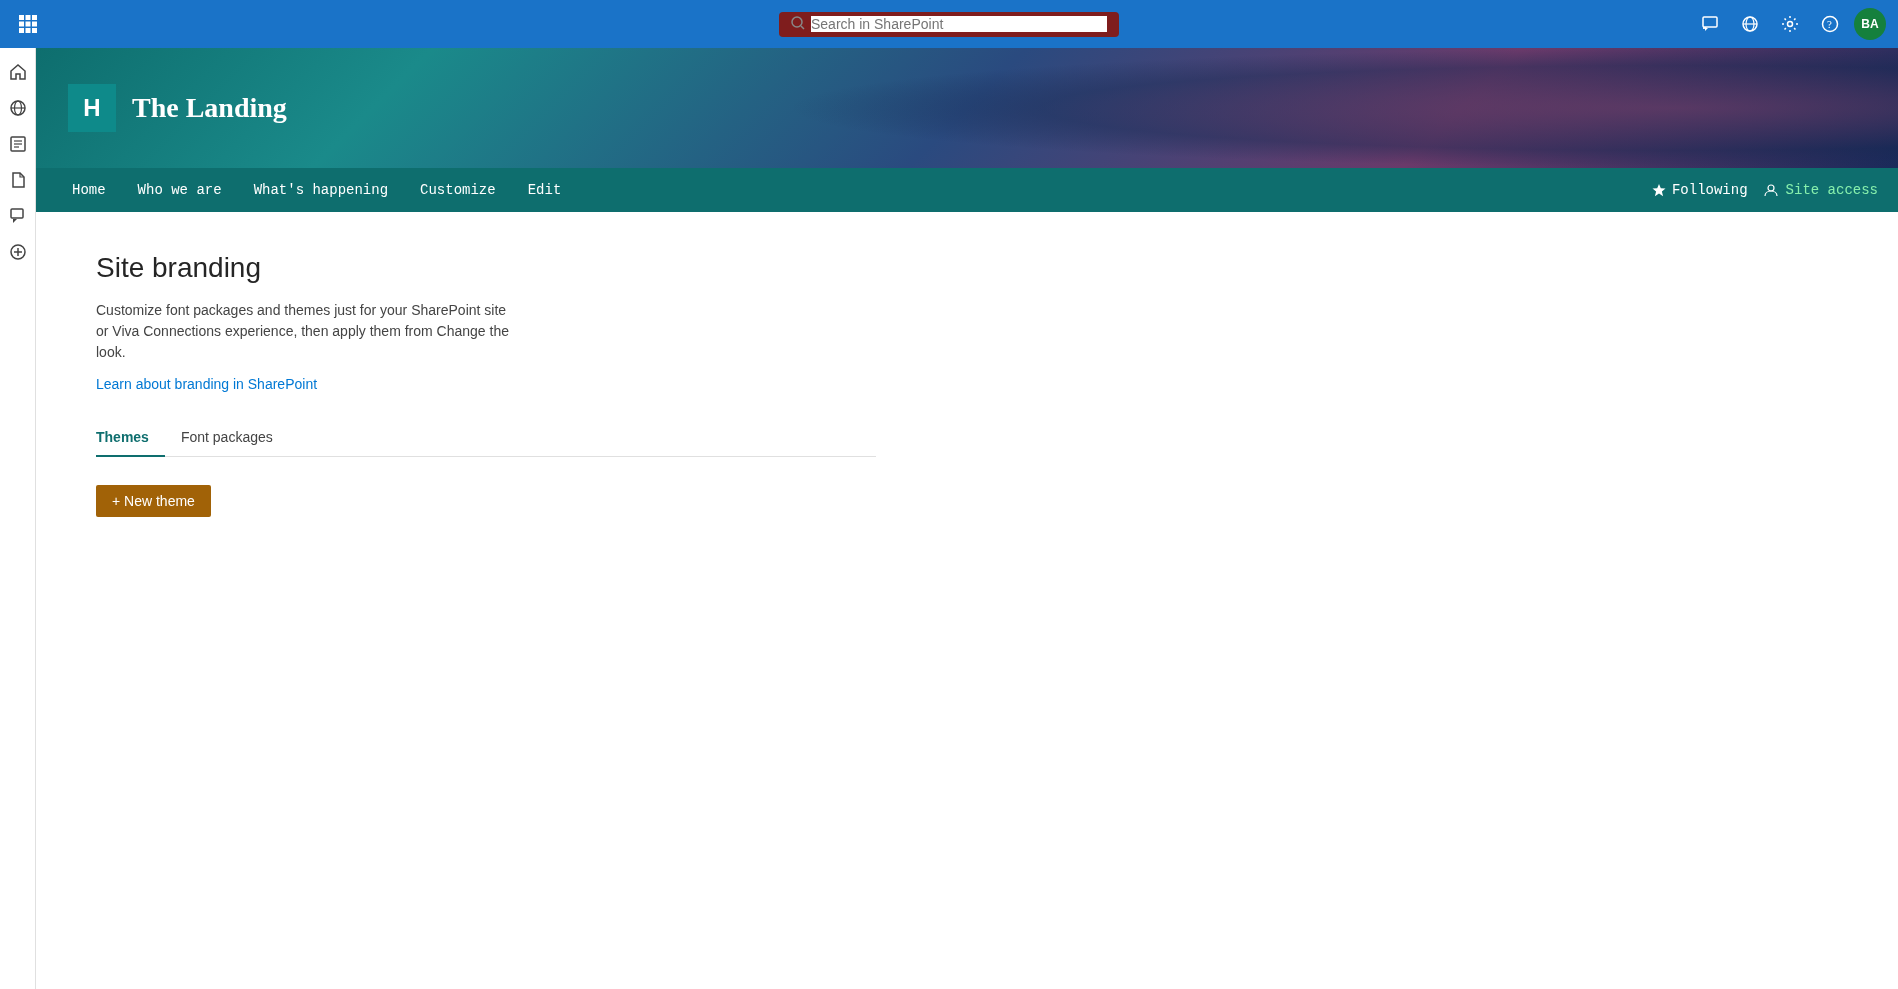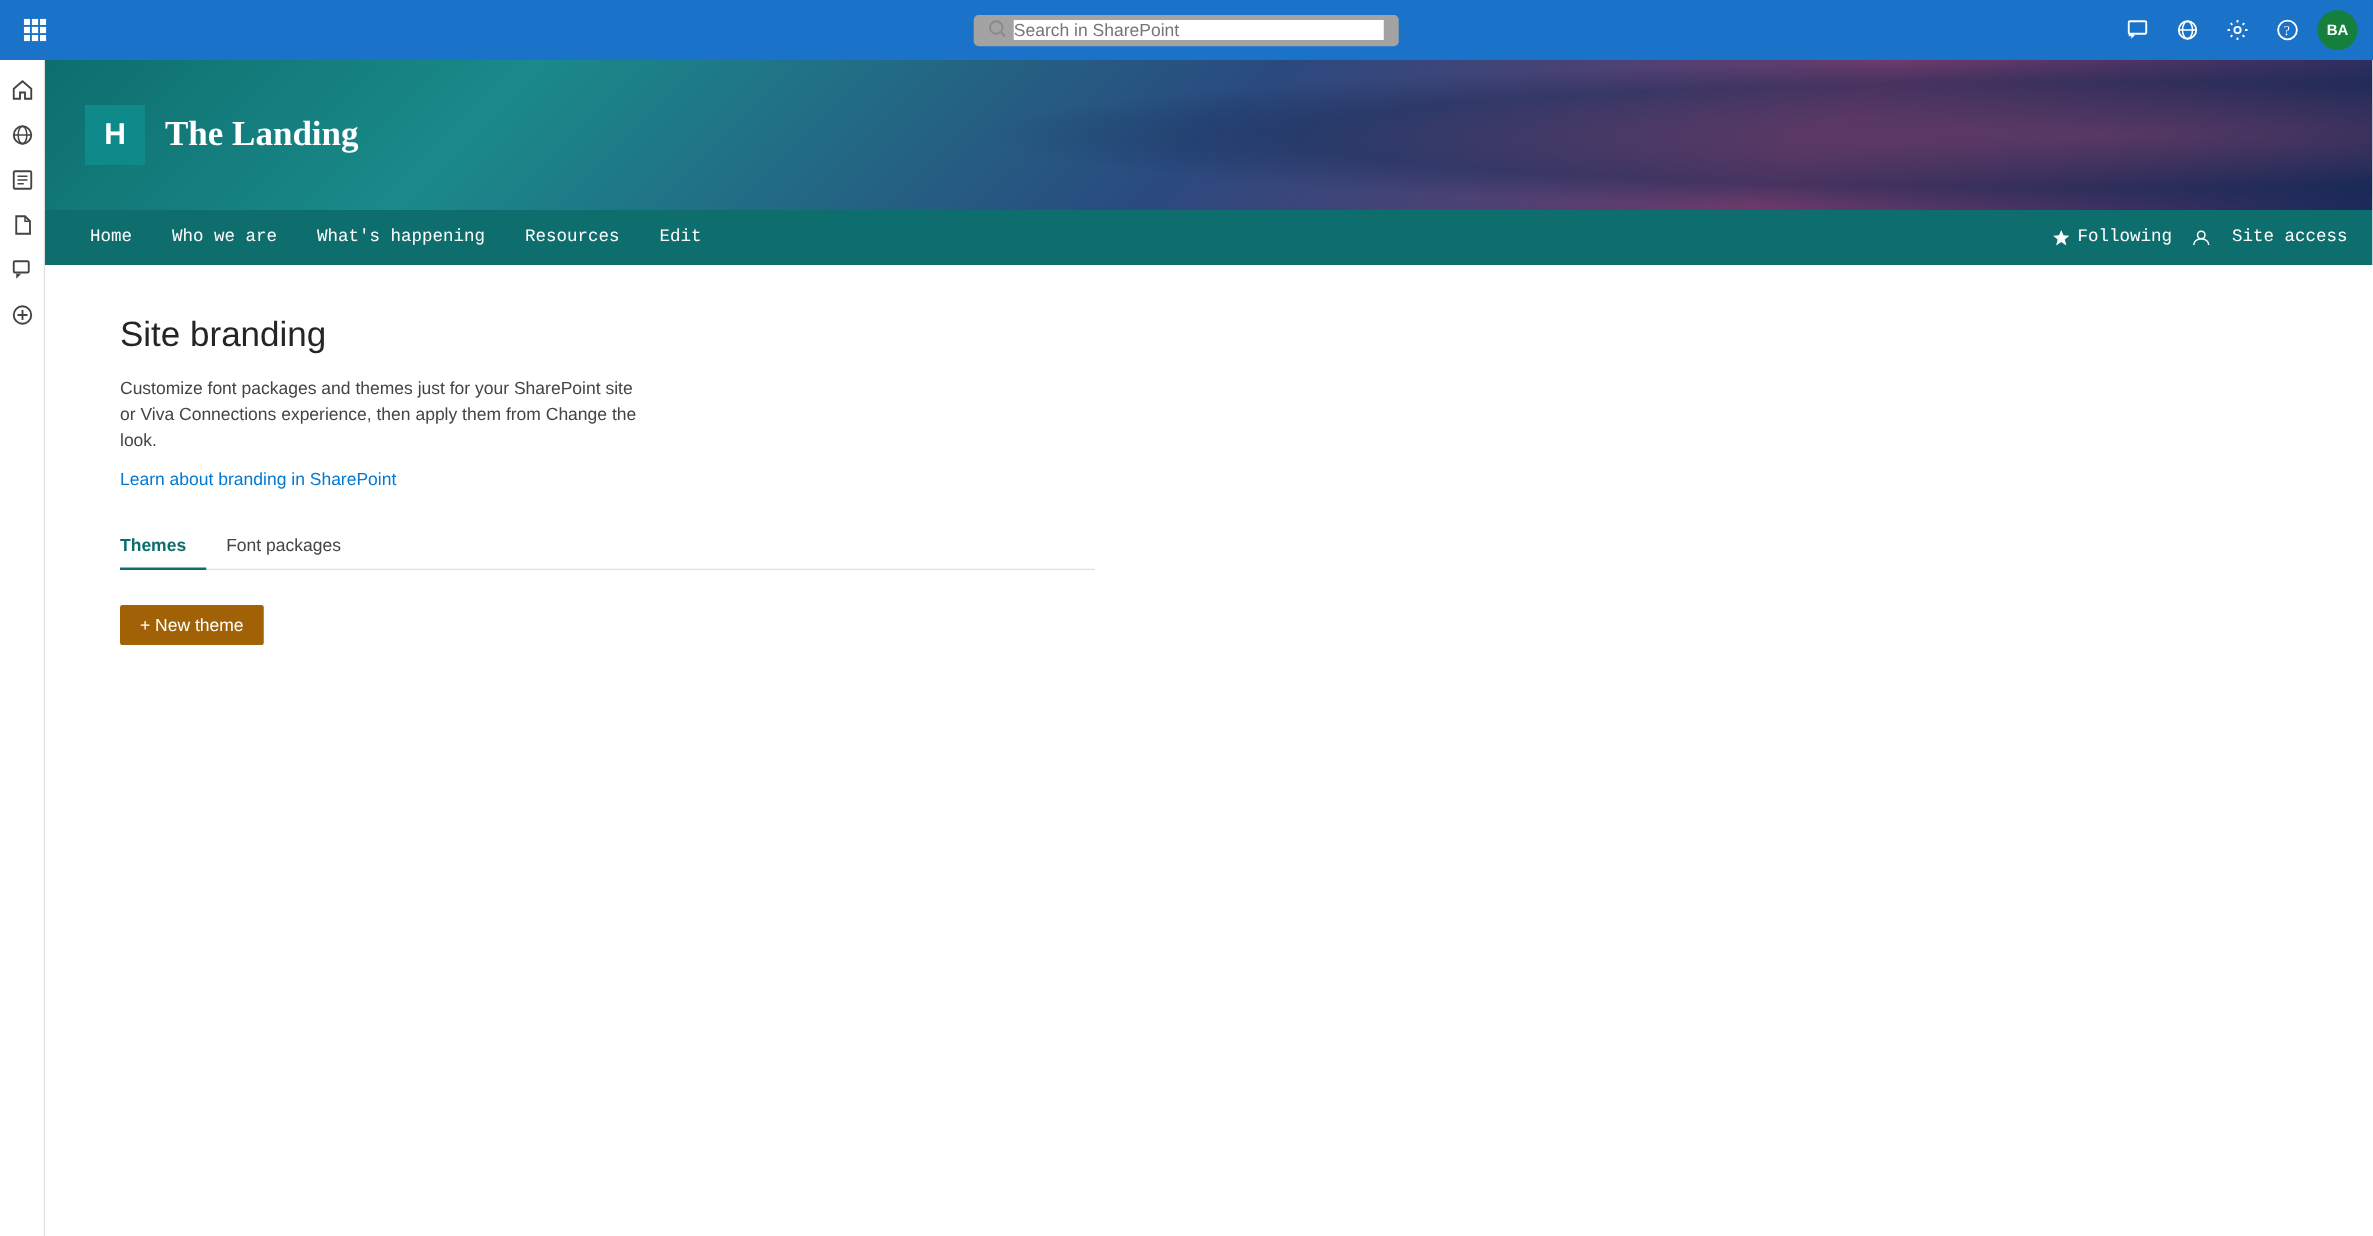--- a/index.html
+++ b/index.html
@@ -24,21 +24,21 @@
     .waffle-icon {
       color: #fff;
       font-size: 18px;
       cursor: pointer;
       padding: 4px;
       margin-right: 8px;
     }
     .search-bar {
       display: flex;
       align-items: center;
-      background: #a3a3a3;
+      background: #7f1d1d;
       border-radius: 4px;
       padding: 4px 12px;
       width: 340px;
       position: absolute;
       left: 50%;
       transform: translateX(-50%);
     }
     .search-bar input {
       border: none;
       outline: none;
@@ -186,22 +186,22 @@
       display: flex;
       align-items: center;
       gap: 6px;
       color: #fff;
       font-size: 14px;
       cursor: pointer;
     }
     .nav-site-access {
       display: flex;
       align-items: center;
-      gap: 18px;
-      color: #ffffff;
+      gap: 8px;
+      color: #86efac;
       font-size: 14px;
       cursor: pointer;
     }
 
     
     .content-area {
       padding: 40px 60px;
       max-width: 900px;
     }
 
@@ -405,21 +405,21 @@
       <span>H</span>
     </div>
     <div class="site-title">The Landing</div>
   </div>
 
   <div class="nav-bar">
     <div class="nav-left">
       <a class="nav-item">Home</a>
       <a class="nav-item">Who we are</a>
       <a class="nav-item">What's happening</a>
-      <a class="nav-item">Resources</a>
+      <a class="nav-item">Customize</a>
       <a class="nav-item">Edit</a>
     </div>
     <div class="nav-right">
       <div class="nav-following">
         <svg width="14" height="14" viewBox="0 0 14 14" fill="none">
           <polygon points="7,1 8.8,5.2 13.5,5.5 9.9,8.6 11.1,13.3 7,10.5 2.9,13.3 4.1,8.6 0.5,5.5 5.2,5.2" fill="white"></polygon>
         </svg>
         <span>Following</span>
       </div>
       <div class="nav-site-access">

